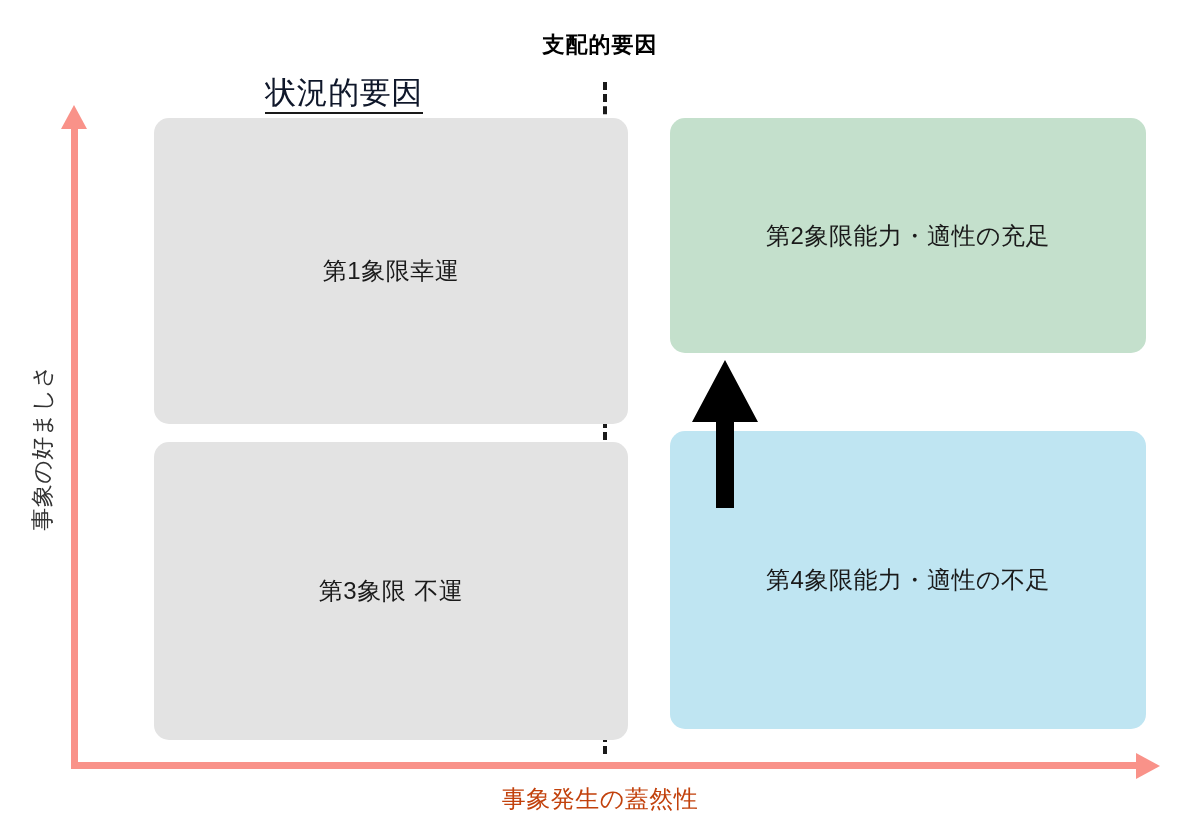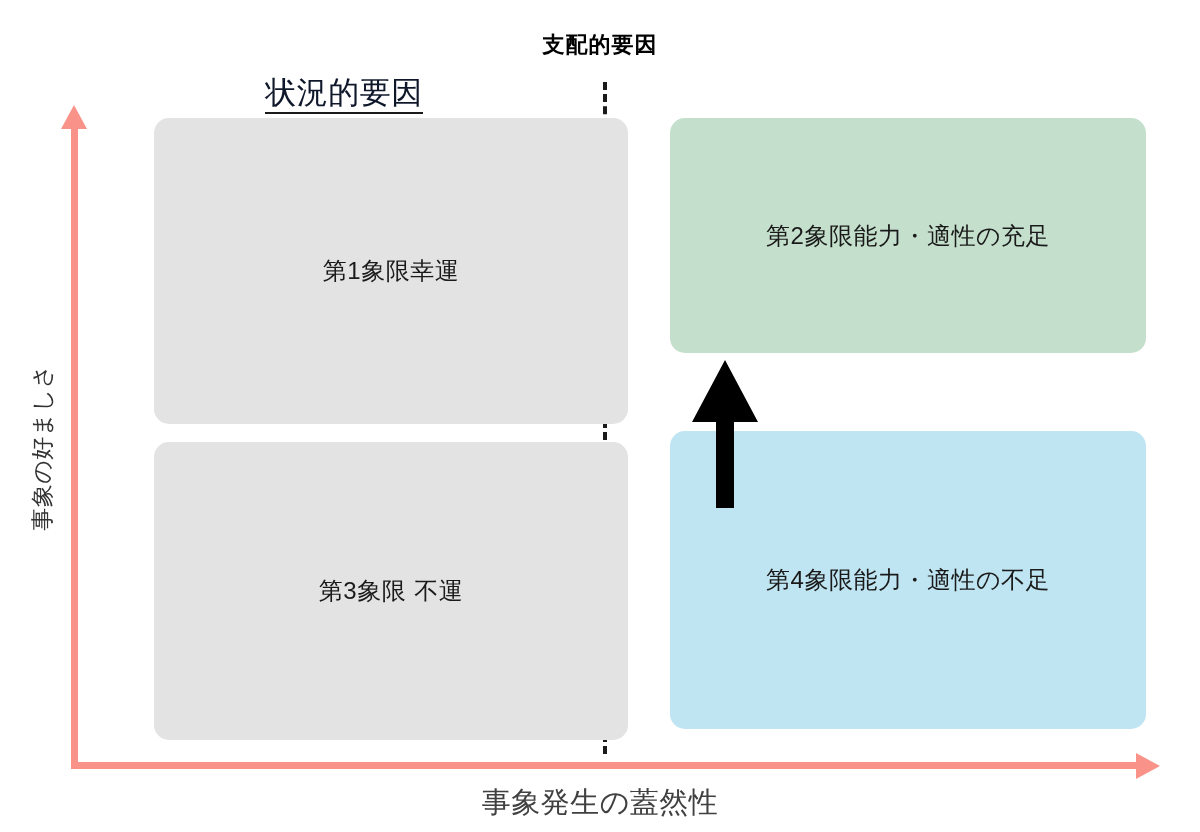--- a/index.html
+++ b/index.html
@@ -86,22 +86,22 @@
     border-left: 24px solid #F99289;
   }
 
   
   .axis-label-x {
     position: absolute;
     left: 0;
     top: 783px;
     width: 1200px;
     text-align: center;
-    font-size: 29px;
-    color: #404040;
+    font-size: 24px;
+    color: #c2410c;
     letter-spacing: 0.5px;
   }
   .axis-label-y {
     position: absolute;
     left: -108px;
     top: 432px;
     width: 300px;
     text-align: center;
     font-size: 23px;
     color: #333333;

